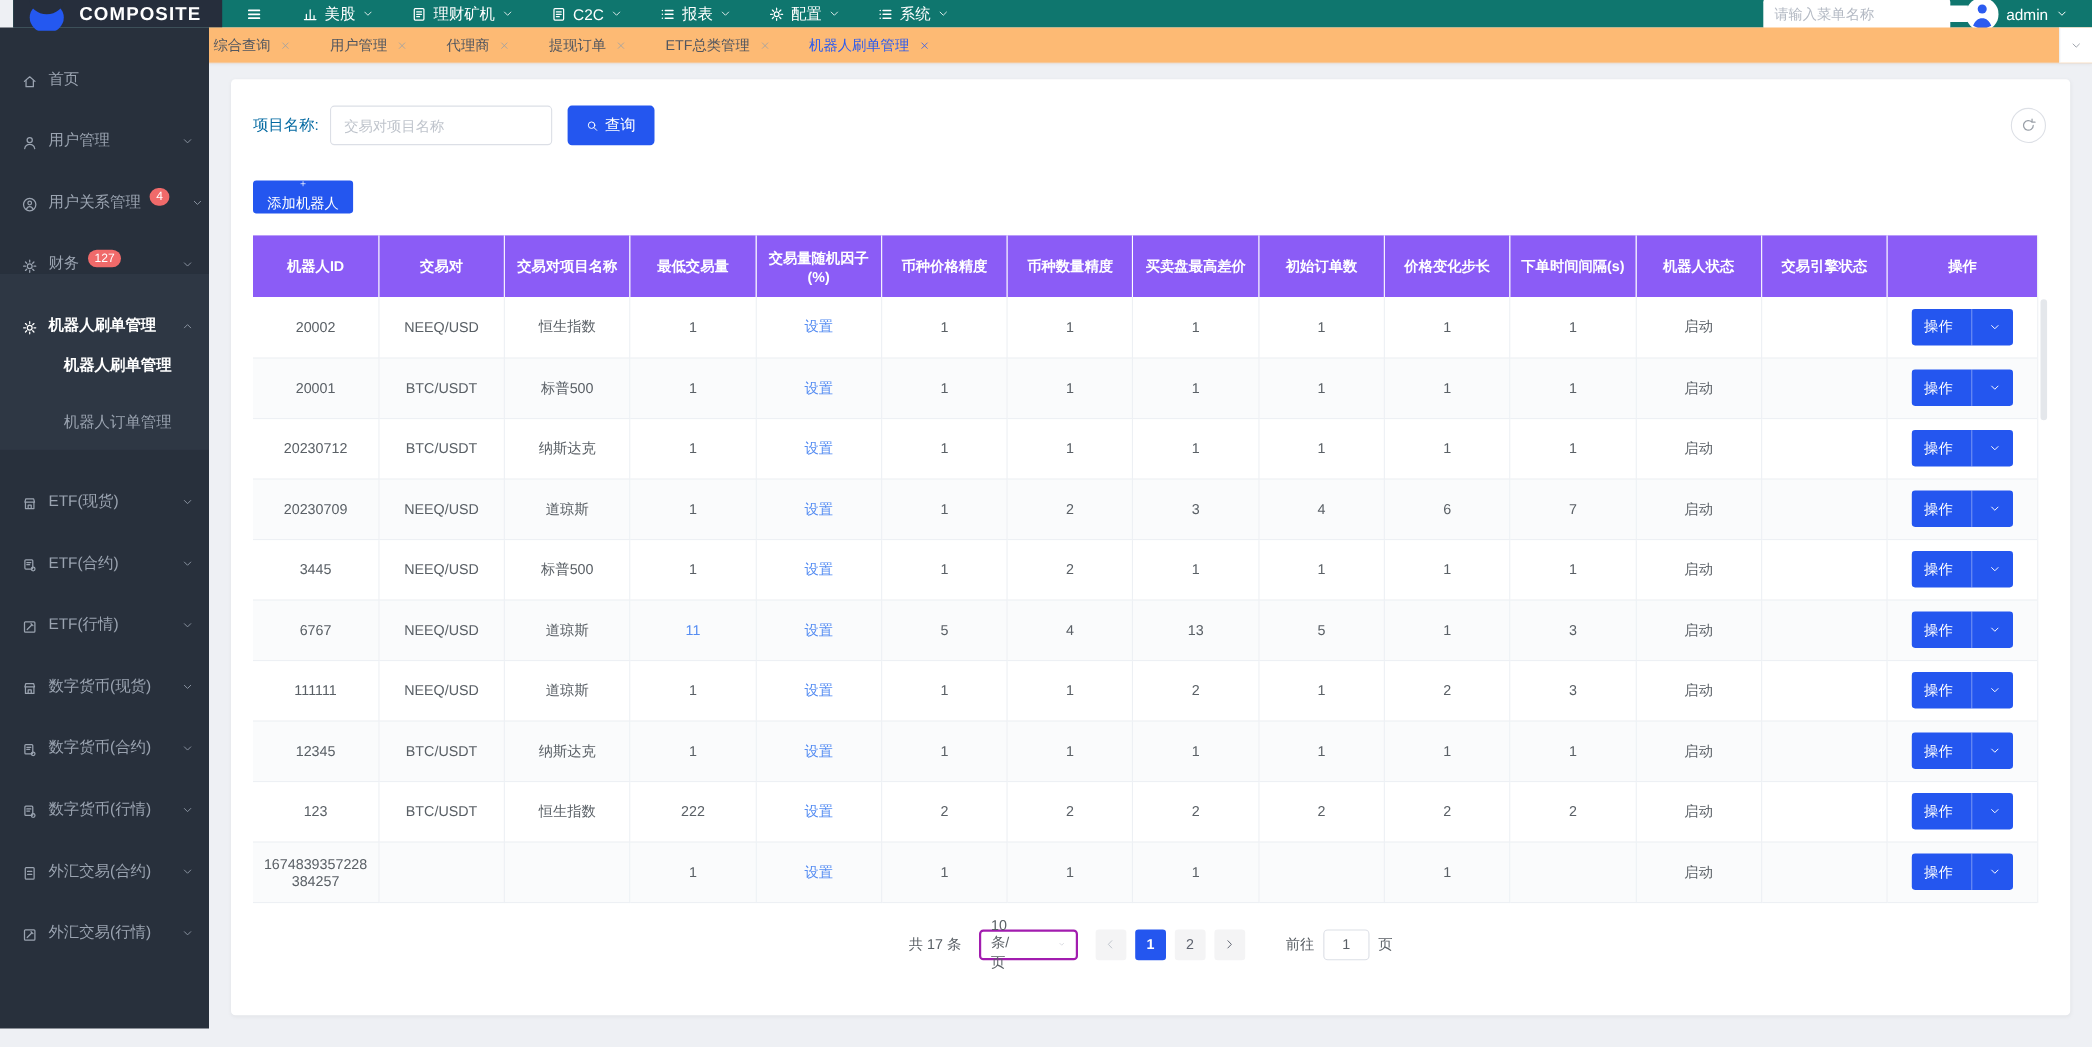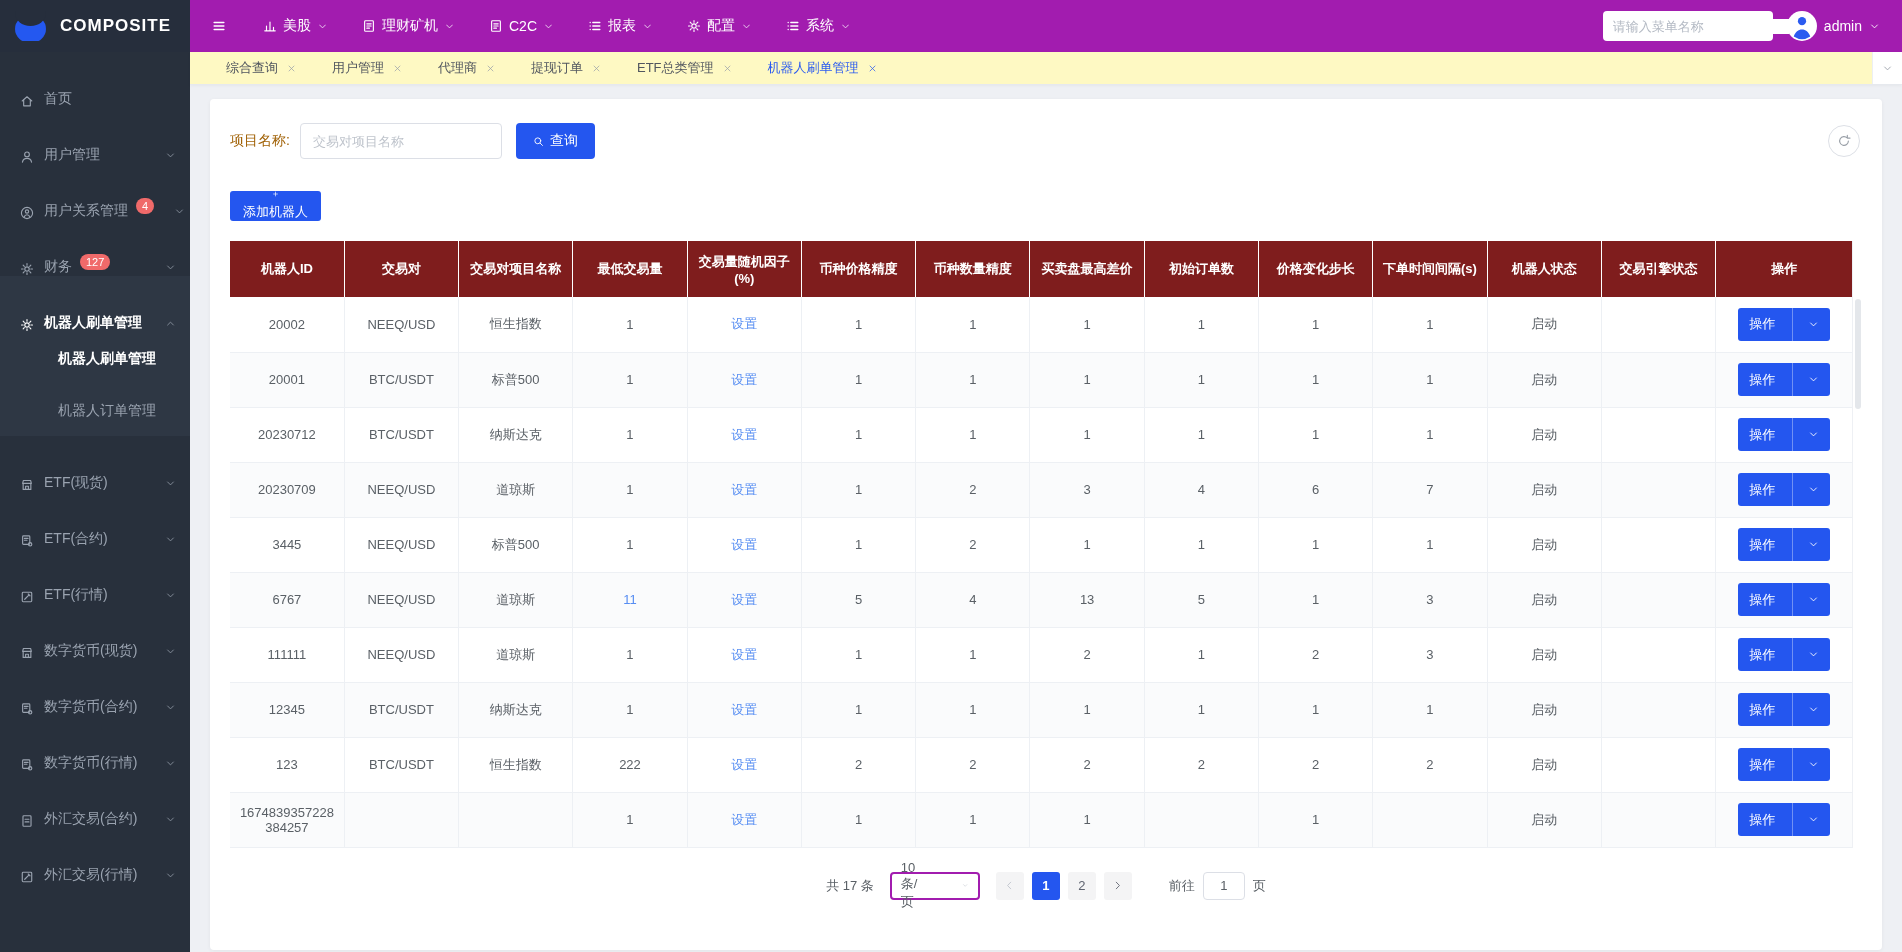--- a/index.html
+++ b/index.html
@@ -1,20 +1,20 @@
 <!DOCTYPE html>
 <html><head>
 <meta charset="utf-8">
 <style>
   * { margin:0; padding:0; box-sizing:border-box; }
   html,body { width:1902px; height:952px; overflow:hidden;
     font-family:"Liberation Sans","DejaVu Sans",sans-serif; background:#eef0f4; }
 
   
-  .topbar { height:52px; display:flex; background:#a21caf; color:#fff; }
+  .topbar { height:25px; display:flex; background:#0f766e; color:#fff;margin-left:12px; }
   .brand { width:190px; flex-shrink:0; background:#262e3c; display:flex; align-items:center;
     gap:12px; padding-left:14px; font-weight:bold; font-size:17px; letter-spacing:1px; }
   .logo { width:34px; height:30px; position:relative; overflow:hidden; }
   .logo .moon { position:absolute; left:1px; top:4px; width:31px; height:28px; border-radius:50%; background:#2458f0; }
   .logo .cut  { position:absolute; left:1px; top:-11px; width:31px; height:26px; border-radius:50%; background:#262e3c; }
   .nav { flex:1; display:flex; align-items:center; font-size:14px; }
   .hamburger { margin:0 20px 0 22px; display:flex; cursor:pointer; }
   .nav-item { display:flex; align-items:center; gap:6px; margin:0 17px; cursor:pointer; white-space:nowrap; }
   .nav-item .icn.sm { opacity:.85; }
   .top-right { display:flex; align-items:center; gap:14px; padding-right:22px; }
@@ -36,49 +36,49 @@
     padding:0 6px; margin-left:-2px; position:relative; top:-6px; }
   .side-item .arrow { color:#8a93a0; }
   .expanded-block { background:#2e3744; }
   .expanded-block > .side-item { color:#fff; font-weight:bold; }
   .sub-item { height:52px; line-height:52px; padding-left:58px; font-size:14px; color:#9aa3b0; cursor:pointer; white-space:nowrap; }
   .sub-item.active { color:#fff; font-weight:bold; }
 
   .main { flex:1; display:flex; flex-direction:column; min-width:0; }
 
   
-  .tabbar { height:33px; background:#fef9c3; display:flex; align-items:center; padding:0 36px;
+  .tabbar { height:33px; background:#fdba74; display:flex; align-items:center; padding:0 4px;
     gap:36px; border-bottom:1px solid #e6e9ee; position:relative; box-shadow:0 1px 3px rgba(0,0,0,.04); }
   .tab { font-size:13px; color:#51565f; display:flex; align-items:center; gap:9px; cursor:pointer; }
   .tab .icn { color:#9aa0a8; }
   .tab.active { color:#2b5bf0; }
   .tab.active .icn { color:#2b5bf0; }
   .tab-arrow { position:absolute; right:0; top:0; width:30px; height:32px; display:flex; align-items:center;
     justify-content:center; color:#9aa0a8; border-left:1px solid #eceff3; cursor:pointer; background:#fff; }
 
   
   .content { flex:1; padding:14px 20px 12px 20px; overflow:hidden; }
   .card { background:#fff; border-radius:4px; height:100%; padding:24px 20px; position:relative;
     box-shadow:0 1px 4px rgba(0,0,0,.05); }
   .filter-row { display:flex; align-items:center; }
-  .filter-label { font-size:14px; color:#a16207; margin-right:10px; }
+  .filter-label { font-size:14px; color:#0369a1; margin-right:10px; }
   .filter-input { width:202px; height:36px; border:1px solid #dcdfe6; border-radius:4px; padding:0 12px;
     font-size:13px; color:#333; outline:none; font-family:inherit; }
   .filter-input::placeholder { color:#bfc4cc; }
   .btn-blue { background:#2456ef; color:#fff; border:none; border-radius:4px; display:inline-flex;
     align-items:center; gap:6px; cursor:pointer; font-family:inherit; }
   .search-btn { height:36px; padding:0 17px; font-size:14px; margin-left:14px; }
   .refresh-btn { position:absolute; right:22px; top:26px; width:32px; height:32px; border:1px solid #dde0e6;
     border-radius:50%; background:#fff; color:#9aa0a8; display:flex; align-items:center; justify-content:center; cursor:pointer; }
   .add-btn { margin-top:32px; height:30px; padding:0 13px; font-size:13px; border-radius:3px;flex-direction:column; }
 
   
   .table-outer { margin-top:20px; display:flex; }
   table { border-collapse:collapse; width:100%; table-layout:fixed; }
-  thead th { background:#7f1d1d; color:#fff; font-weight:bold; font-size:13px; height:56px;
+  thead th { background:#8b5cf6; color:#fff; font-weight:bold; font-size:13px; height:56px;
     border-right:1px solid #fff; padding:4px 6px; }
   thead th:last-child { border-right:none; width:8.4%; }
   tbody td { height:55px; text-align:center; font-size:13px; color:#5a6066; background:#fff;
     border-bottom:1px solid #edf0f4; border-right:1px solid #edf0f4; padding:4px 8px; word-break:break-all; }
   tbody td:last-child { border-right:none; }
   tr.even td { background:#fafbfc; }
   .link { color:#568df2; cursor:pointer; }
   .action-btn { width:92px; height:33px; font-size:13px; border-radius:3px; justify-content:center; padding:0; }
   .action-btn .sep { width:1px; height:33px; background:rgba(255,255,255,.35); margin:0 9px 0 11px; }
   .gutter { width:10px; border-left:1px solid #eef0f4; position:relative; }

